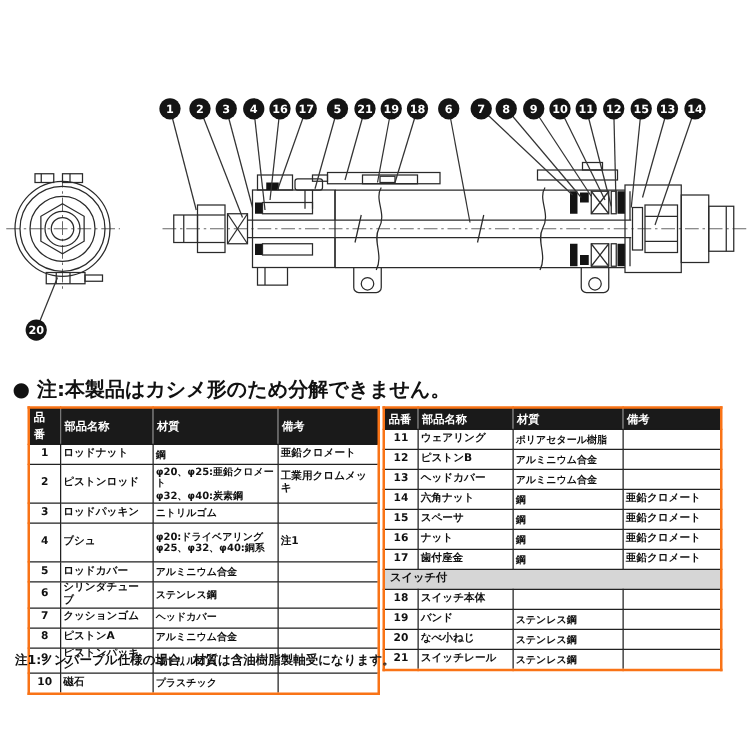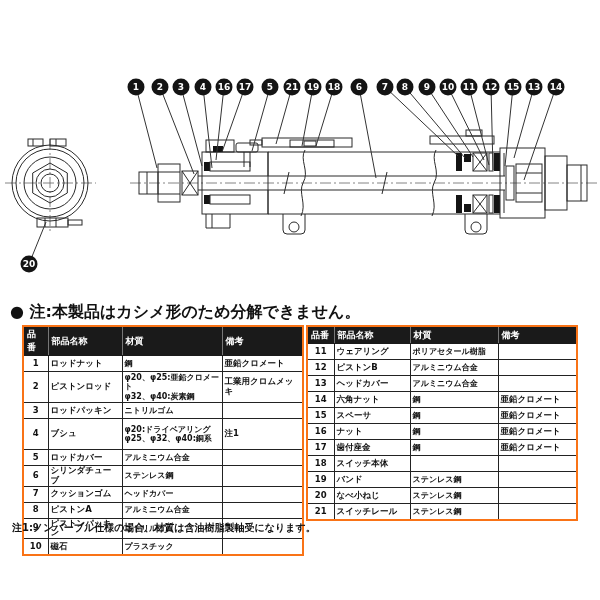--- a/index.html
+++ b/index.html
@@ -348,20 +348,23 @@
           <td class="mat">鋼</td>
           <td class="rem">亜鉛クロメート</td>
         </tr>
         <tr>
           <td class="no">17</td>
           <td class="name">歯付座金</td>
           <td class="mat">鋼</td>
           <td class="rem">亜鉛クロメート</td>
         </tr>
         <tr>
+          <td colspan="4" class="section">スイッチ付</td>
+        </tr>
+        <tr>
           <td class="no">18</td>
           <td class="name">スイッチ本体</td>
           <td class="mat"></td>
           <td class="rem"></td>
         </tr>
         <tr>
           <td class="no">19</td>
           <td class="name">バンド</td>
           <td class="mat">ステンレス鋼</td>
           <td class="rem"></td>

